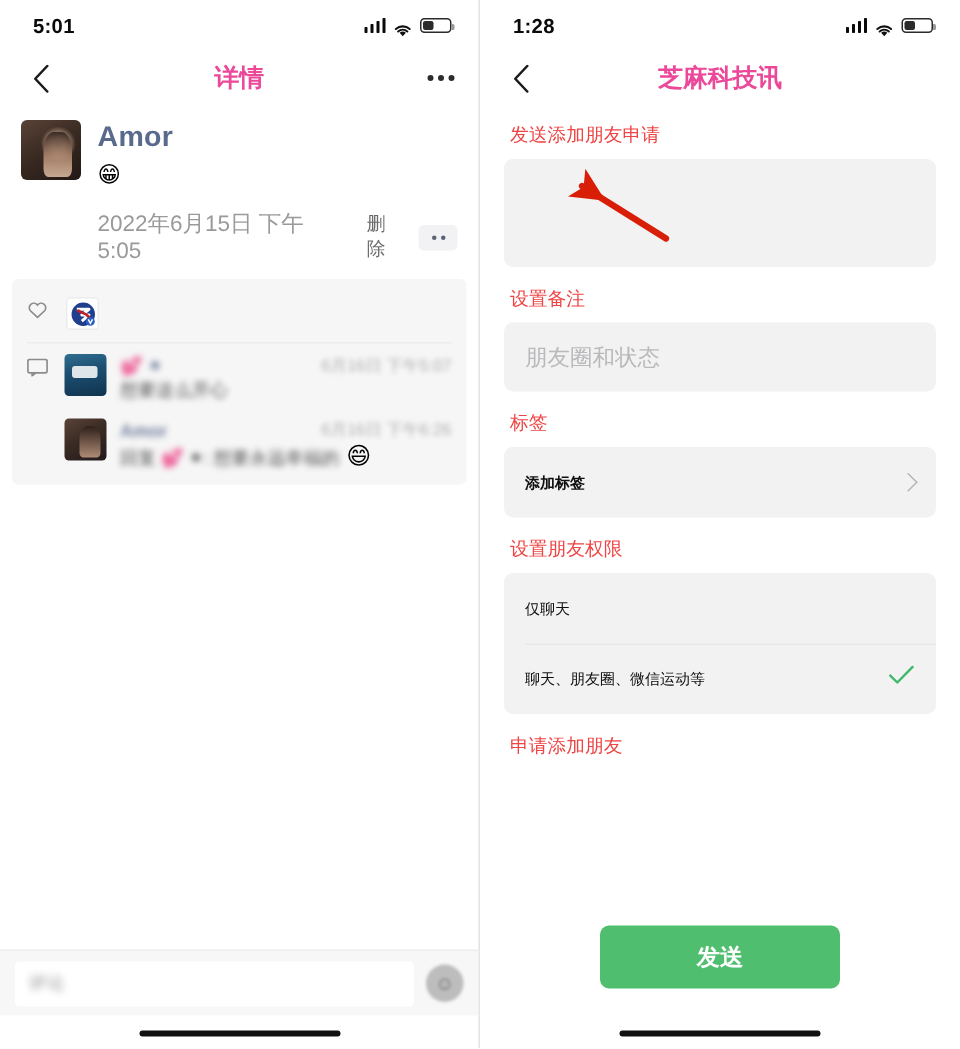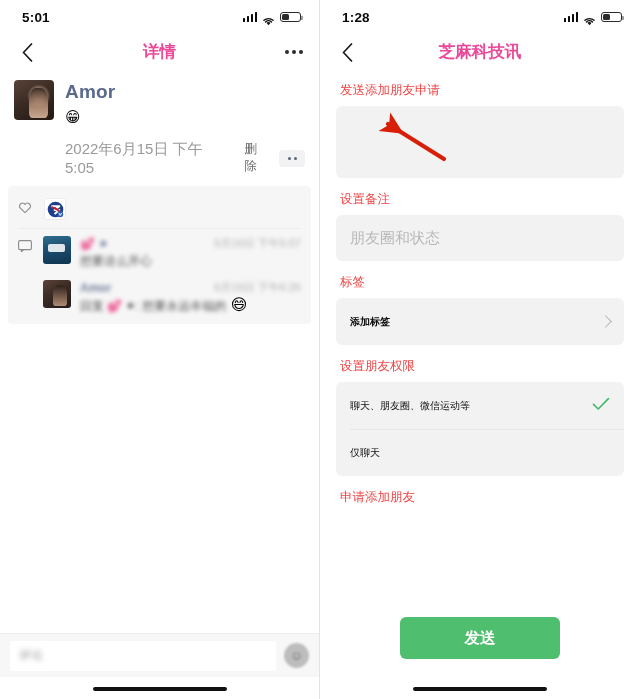--- a/index.html
+++ b/index.html
@@ -335,31 +335,31 @@
           <span class="row-label">添加标签</span>
           <span class="row-right">
             <span class="chev"></span>
           </span>
         </div>
       </div>
 
       <div class="sec-label">设置朋友权限</div>
       <div class="card">
         <div class="row">
+          <span class="row-label reg">仅聊天</span>
+        </div>
+        <div class="row">
           <span class="row-label reg">聊天、朋友圈、微信运动等</span>
           <span class="row-right">
             <span class="check">
               <svg width="18" height="14" viewBox="0 0 18 14">
                   <path d="M1.5 7.4 6.2 12 16.4 1.6" stroke="#3eb86b" stroke-width="1.6" fill="none" stroke-linecap="round" stroke-linejoin="round"></path>
                 </svg>
             </span>
           </span>
-        </div>
-        <div class="row">
-          <span class="row-label reg">仅聊天</span>
         </div>
       </div>
 
       <div class="sec-label">申请添加朋友</div>
     </div>
 
     <div class="fade-mask"></div>
 
     <div class="send-wrap">
       <button class="send-btn">发送</button>

